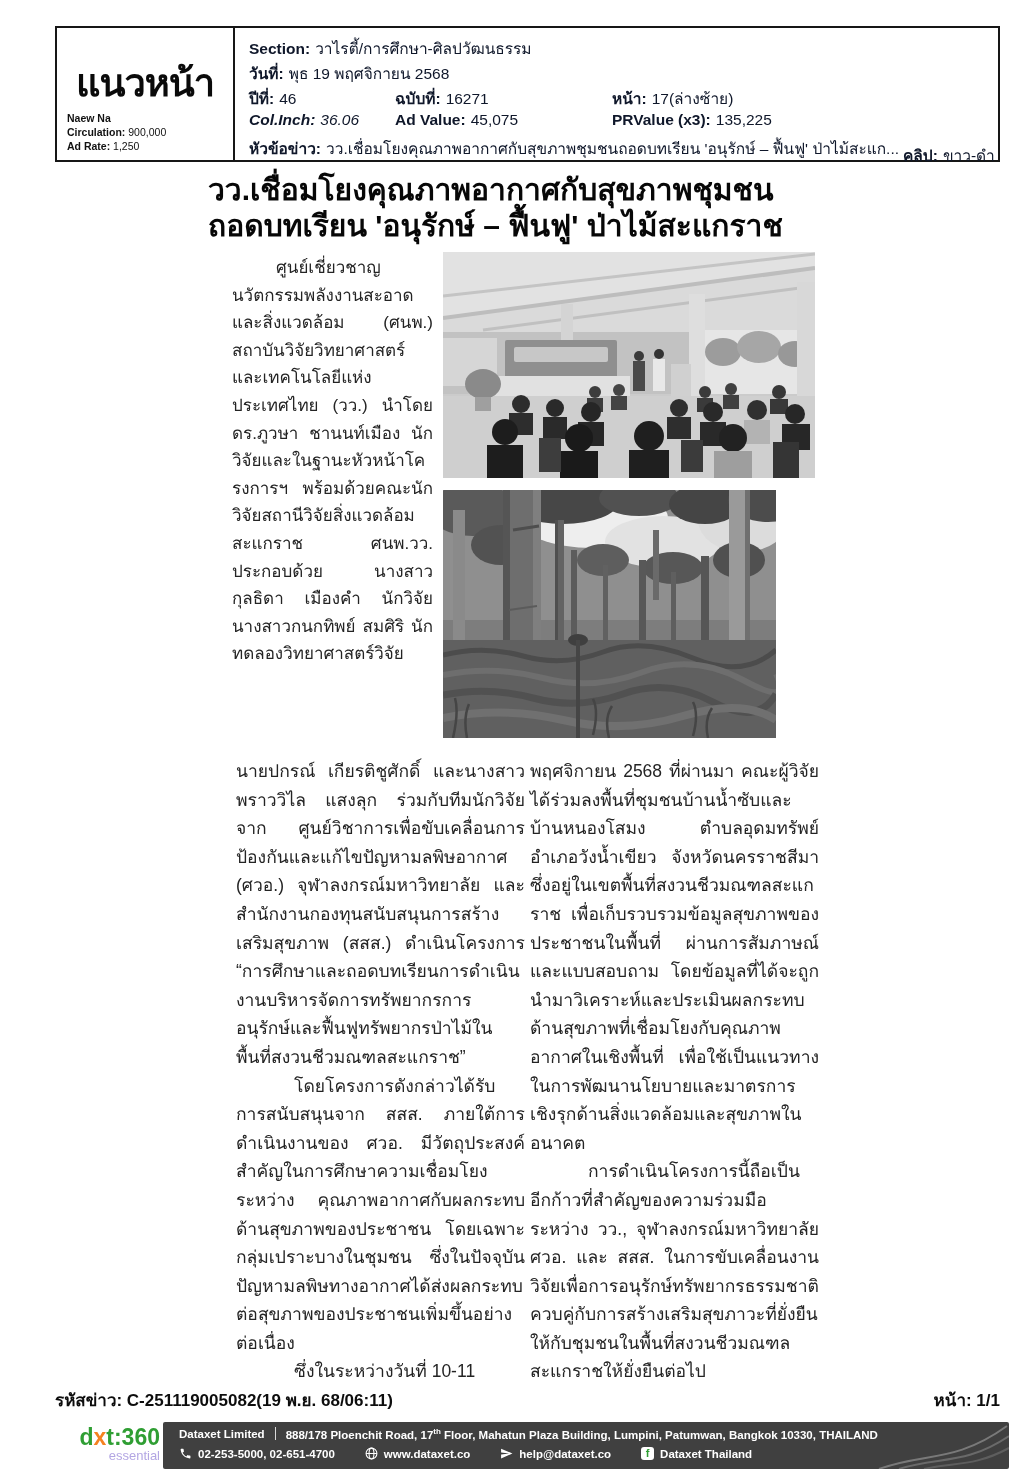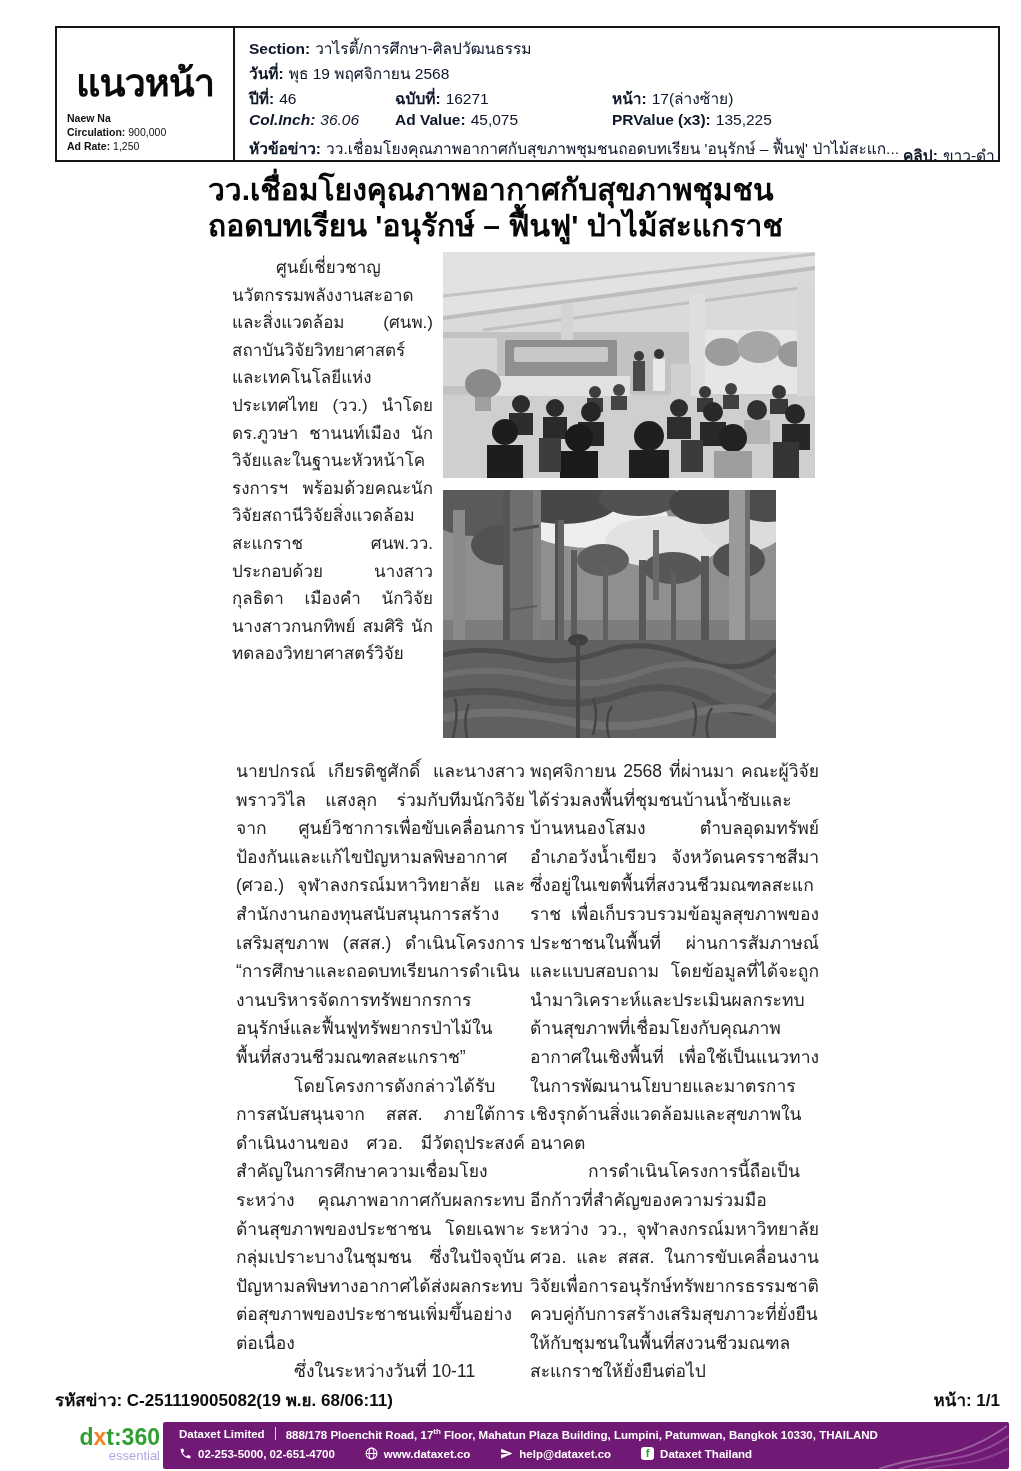--- a/index.html
+++ b/index.html
@@ -235,21 +235,21 @@
 </div>
 <div class="abs page-no">
   <span class="lbl">หน้า:</span> <span>1/1</span>
 </div>
 
 <div class="abs dxt-logo">
   <div class="dxt-word"><span style="color:#2f9e33">d</span><span style="color:#f58220">x</span><span style="color:#2f9e33">t</span><span style="color:#2f9e33">:360</span></div>
   <div class="dxt-sub" style="color:#b3a6e3">essential</div>
 </div>
 
-<div class="abs brandbar" style="background:#701a75">
+<div class="abs brandbar" style="background:#404040">
   <svg class="wave" width="140" height="47" viewBox="0 0 140 47">
     <path d="M10,47 C55,30 85,42 138,4" stroke="rgba(255,255,255,.30)" stroke-width="2" fill="none"></path>
     <path d="M30,47 C70,34 95,44 140,14" stroke="rgba(255,255,255,.22)" stroke-width="2" fill="none"></path>
     <path d="M55,47 C85,40 105,45 140,26" stroke="rgba(255,255,255,.16)" stroke-width="2" fill="none"></path>
   </svg>
   <div class="bar-row1">
     <span>Dataxet Limited</span>
     <span class="bar-div"></span>
     <span><span>888/178 Ploenchit Road, 17</span><sup>th</sup><span> Floor, Mahatun Plaza Building, Lumpini, Patumwan, Bangkok 10330, THAILAND</span></span>
   </div>

